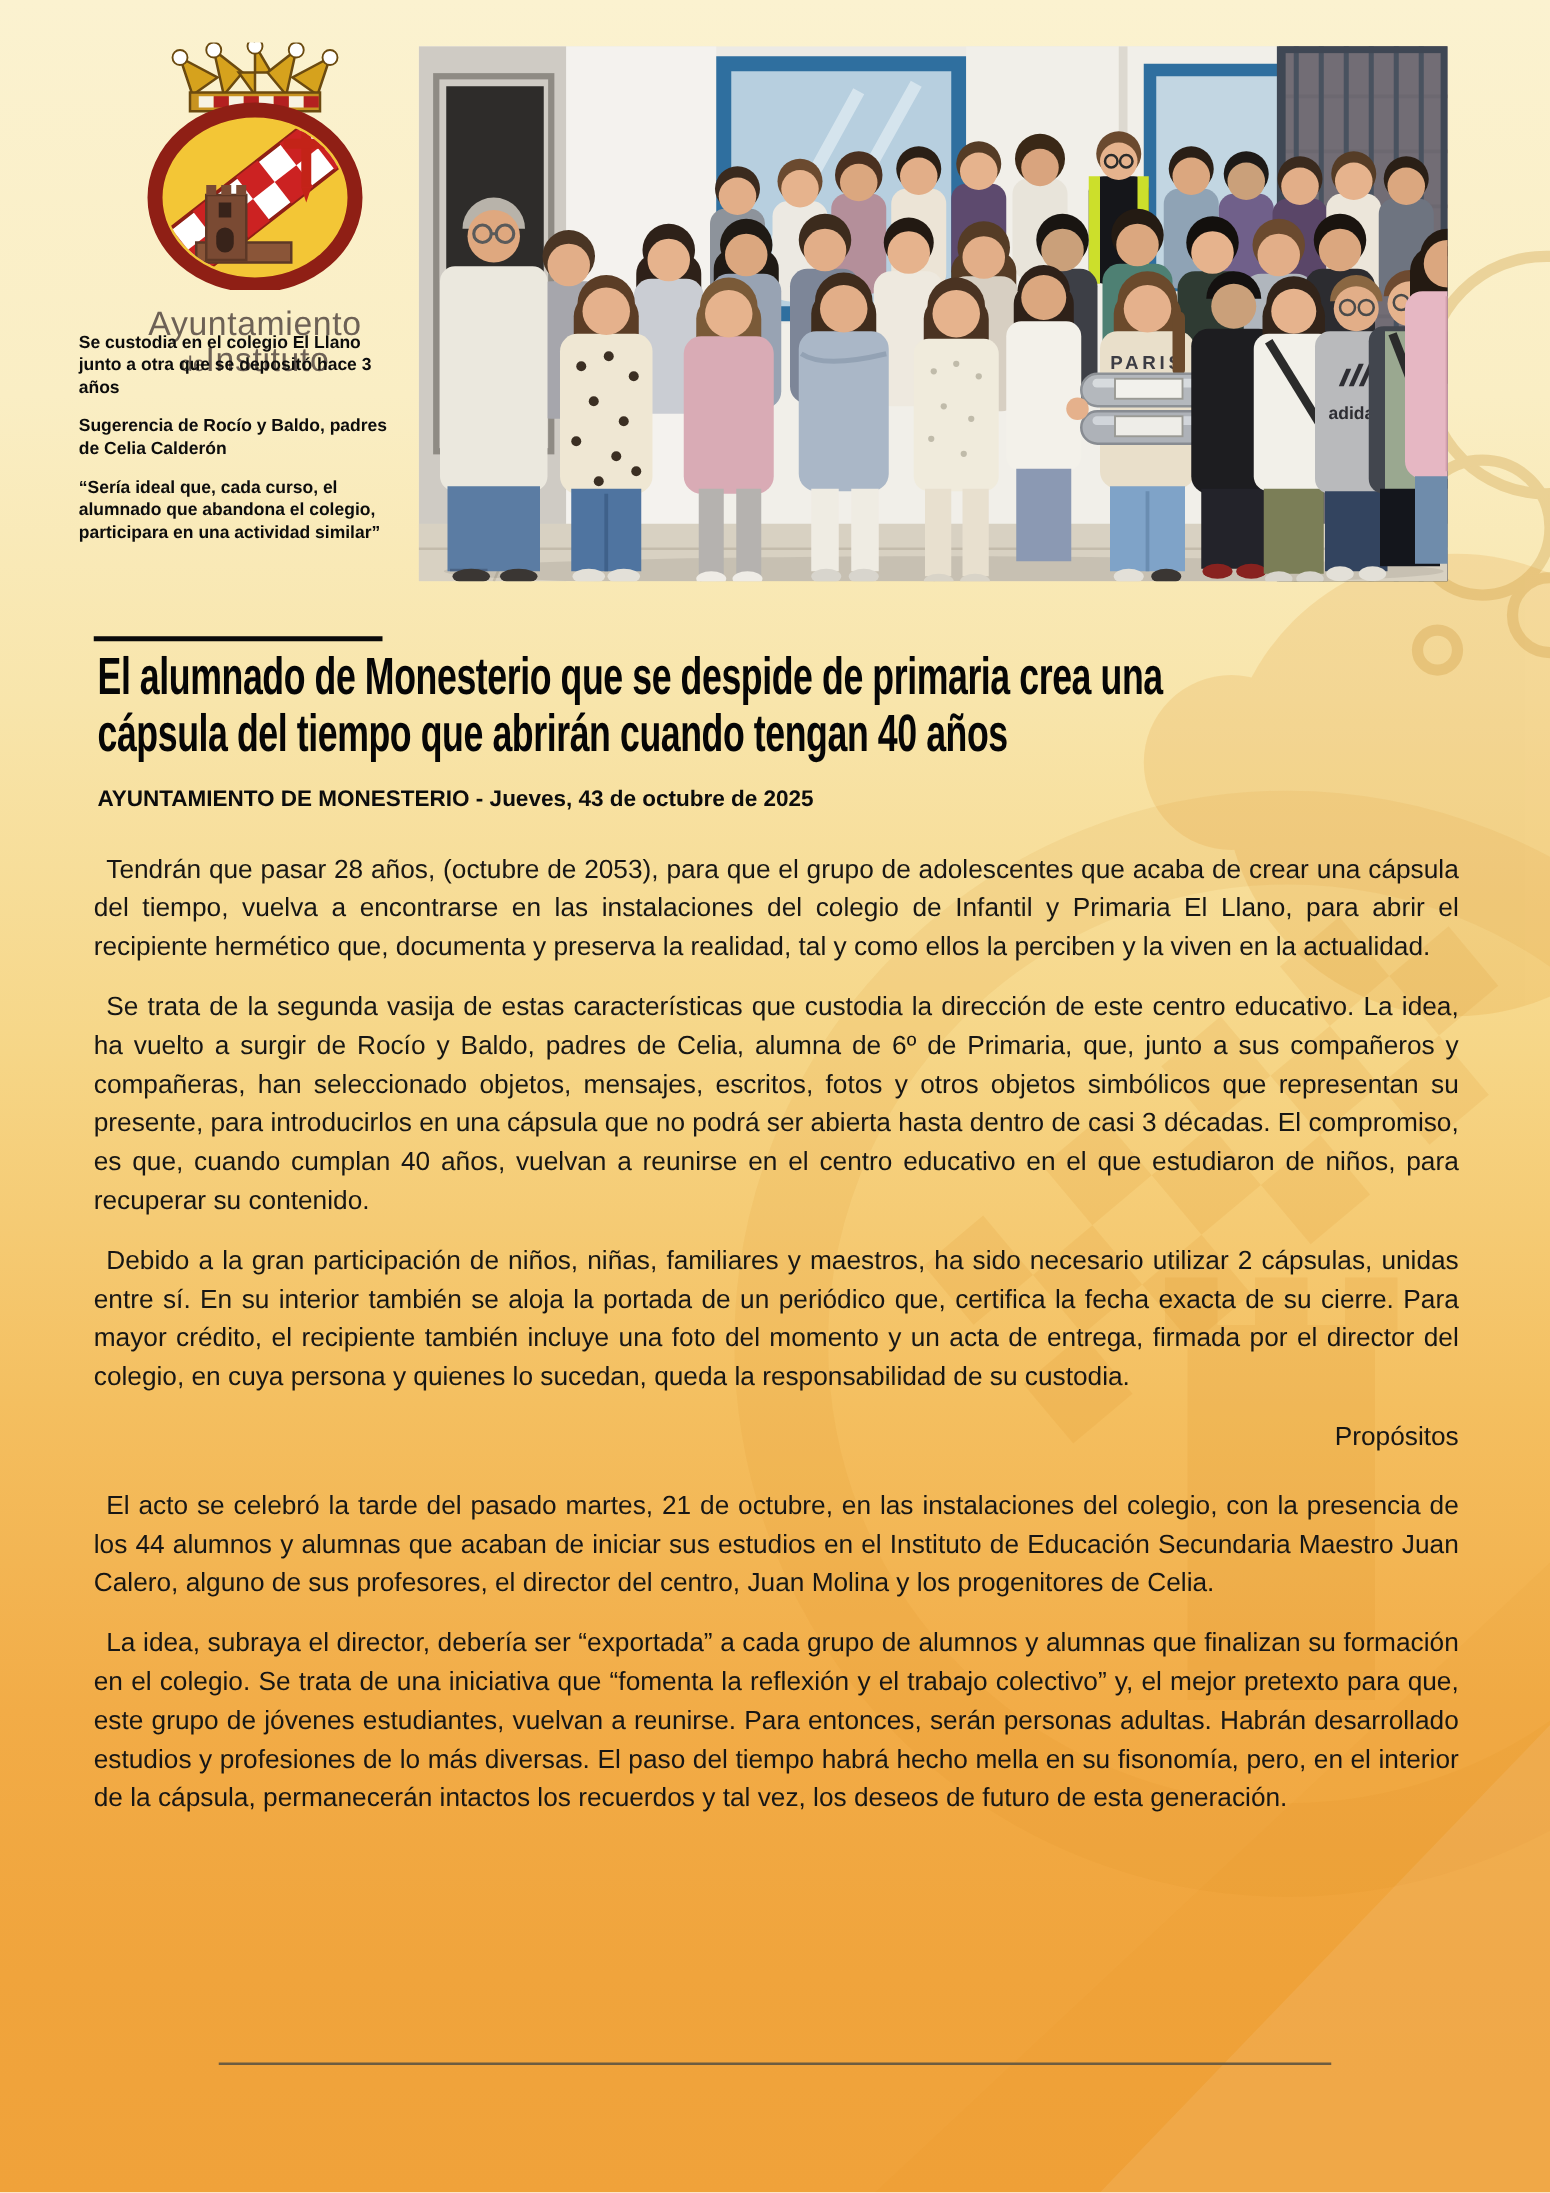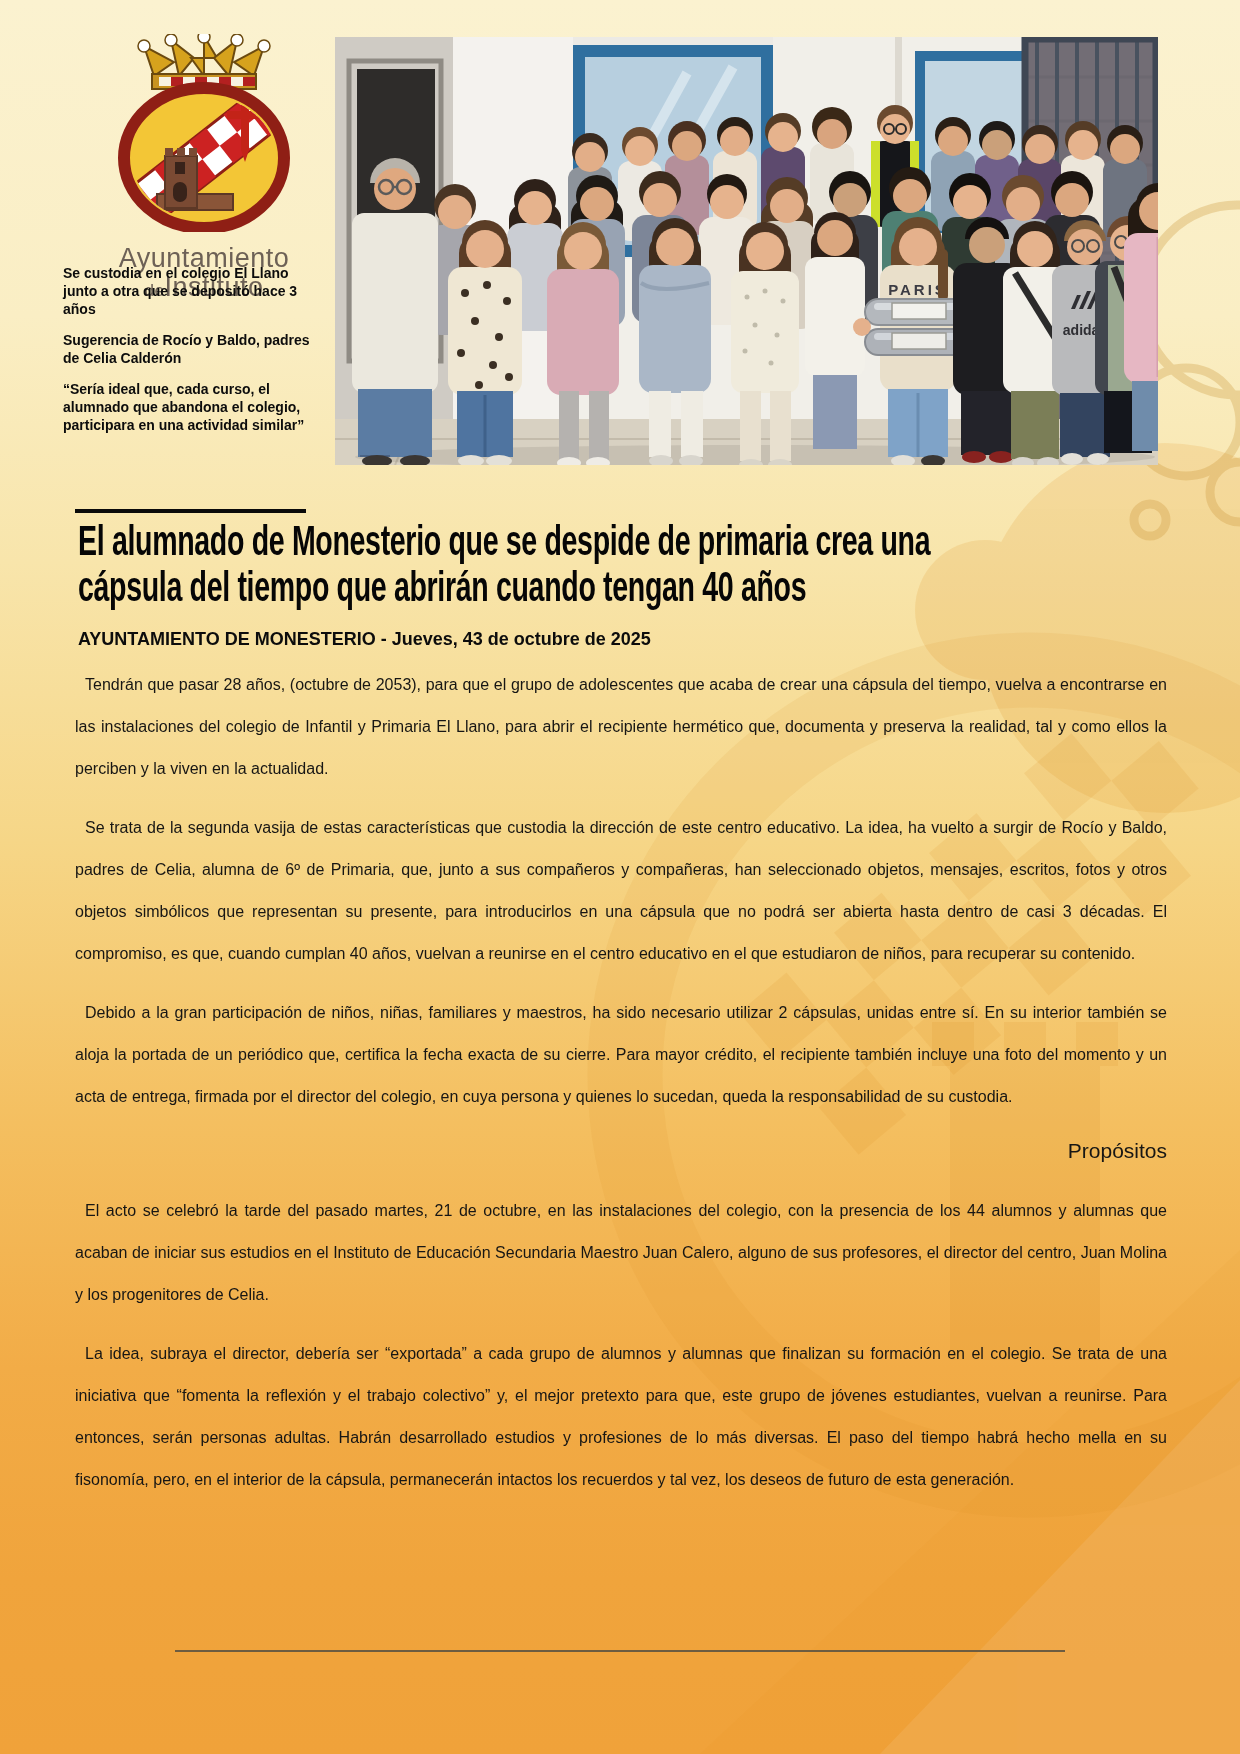--- a/index.html
+++ b/index.html
@@ -22,21 +22,21 @@
   .photo{position:absolute;left:335px;top:37px;width:823px;height:428px;}
   .photo svg{display:block;}
   
   .rule{position:absolute;left:75px;top:509px;width:231px;height:4px;background:#0a0a0a;}
   .headline{position:absolute;left:78px;top:518px;color:#060606;font-weight:bold;}
   .headline div{white-space:nowrap;font-size:42px;line-height:46px;letter-spacing:-.5px;
     transform:scaleX(.68);transform-origin:left top;}
   .byline{position:absolute;left:78px;top:629px;font-size:18px;font-weight:bold;color:#0c0c0c;}
   
   .article{position:absolute;left:75px;top:664px;width:1092px;color:#171614;}
-  .article p{margin:0 0 17px 0;font-size:16px;line-height:42px;text-align:justify;text-indent:10px;}
+  .article p{margin:16px 0 17px 0;font-size:21px;line-height:31px;text-align:justify;text-indent:10px;}
   .article .subhead{margin:8px 0 24px 0;font-size:21px;line-height:31px;text-indent:0;text-align:right;}
   
   .footer-line{position:absolute;left:175px;top:1650px;width:890px;height:2px;background:#6d5c40;}
   .footer-text{position:absolute;left:0;top:1660px;width:1240px;text-align:center;
     font-size:21.5px;color:#4a3d2b;letter-spacing:.5px;word-spacing:3px;}
 </style>
 </head>
 <body>
 
 <div class="page">

